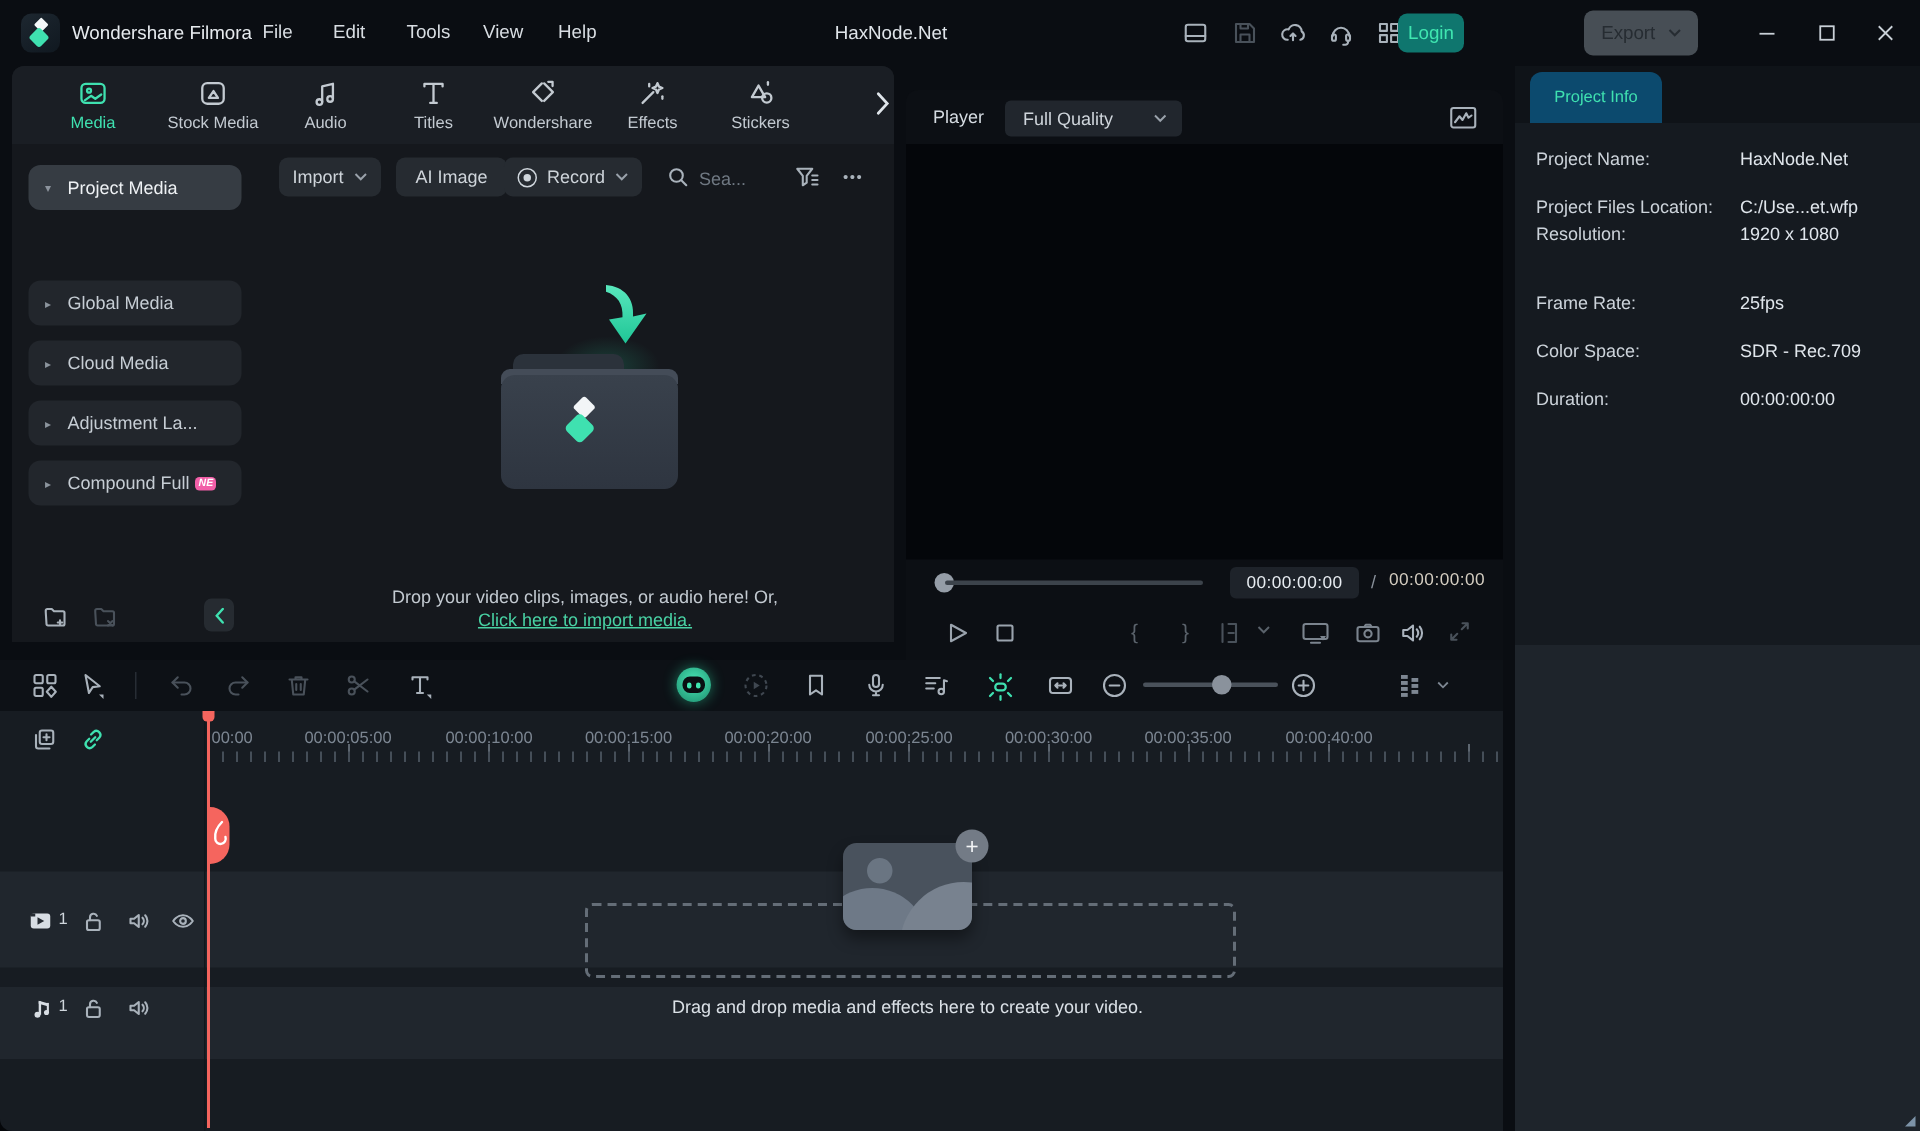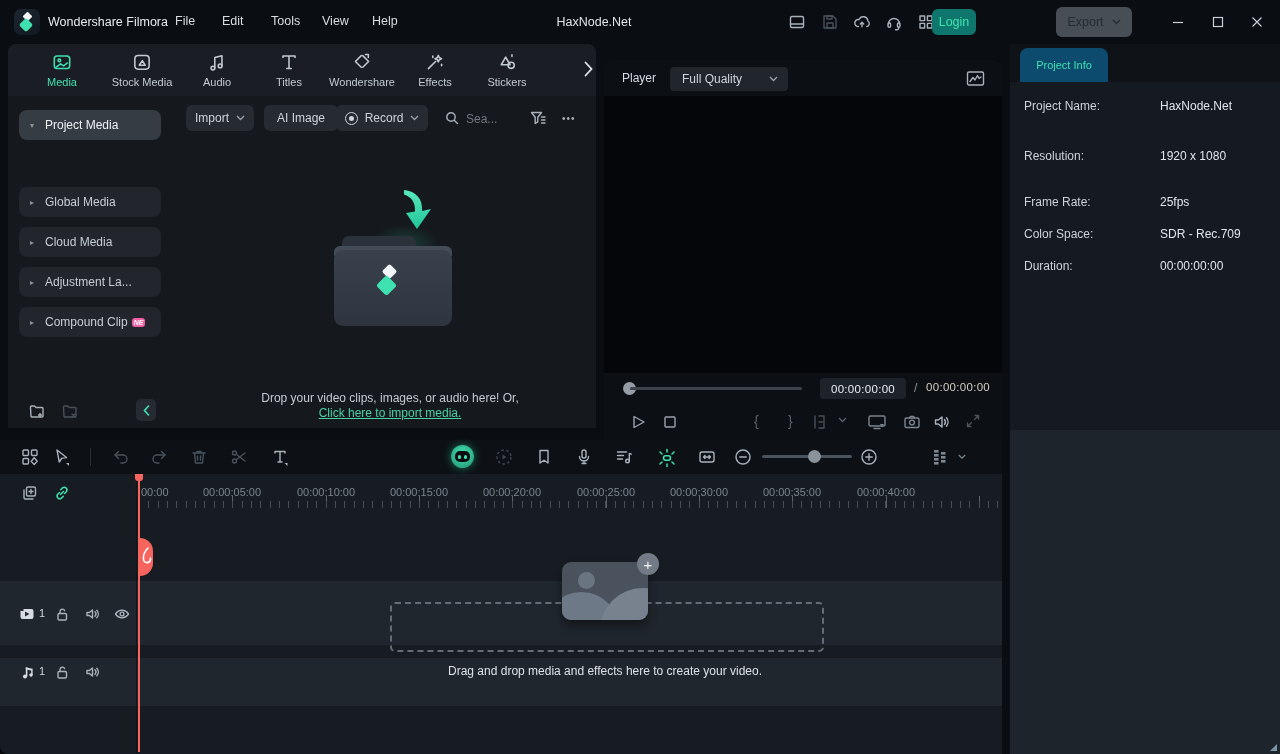--- a/index.html
+++ b/index.html
@@ -289,21 +289,21 @@
       <div class="side-item" style="top:183px">
         <span class="caret">▸</span>
         <span>Cloud Media</span>
         </div>
       <div class="side-item" style="top:223px">
         <span class="caret">▸</span>
         <span>Adjustment La...</span>
         </div>
       <div class="side-item" style="top:263px">
         <span class="caret">▸</span>
-        <span>Compound Clip</span>
+        <span>Compound Full</span>
         <span class="badge">NE</span>
         </div>
       <span class="side-bottom-ic" style="left:20px">
         <svg width="18" height="18" viewBox="0 0 18 18">
             <path class="ic" d="M2.5 5V4a1 1 0 0 1 1-1h3l1.5 1.5h6a1 1 0 0 1 1 1V13a1 1 0 0 1-1 1h-10a1 1 0 0 1-1-1z"></path>
             <path class="ic" d="M12 10.5v3M10.5 12h3"></path>
           </svg>
         </span>
       <span class="side-bottom-ic" style="left:53px">
         <svg width="18" height="18" viewBox="0 0 18 18">
@@ -447,20 +447,24 @@
   </div>
 
   <div class="right-panel">
     <div class="rp-tabrow">
       <div class="rp-tab">Project Info</div>
     </div>
     <div class="rp-row" style="top:55px">
       <span class="rp-label">Project Name:</span>
       <span class="rp-value">HaxNode.Net</span>
       </div>
+    <div class="rp-row" style="top:87px">
+      <span class="rp-label">Project Files Location:</span>
+      <span class="rp-value">C:/Use...et.wfp</span>
+      </div>
     <div class="rp-row" style="top:105px">
       <span class="rp-label">Resolution:</span>
       <span class="rp-value">1920 x 1080</span>
       </div>
     <div class="rp-row" style="top:151px">
       <span class="rp-label">Frame Rate:</span>
       <span class="rp-value">25fps</span>
       </div>
     <div class="rp-row" style="top:183px">
       <span class="rp-label">Color Space:</span>

